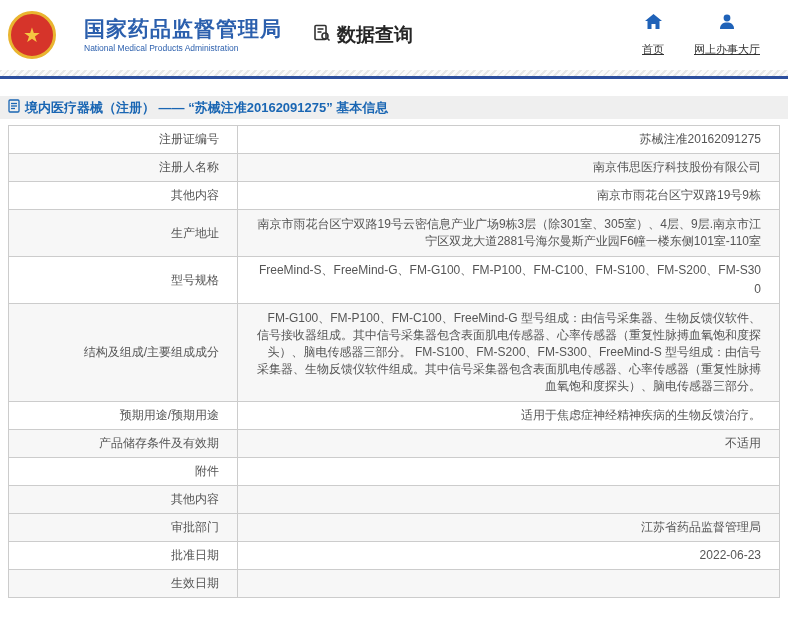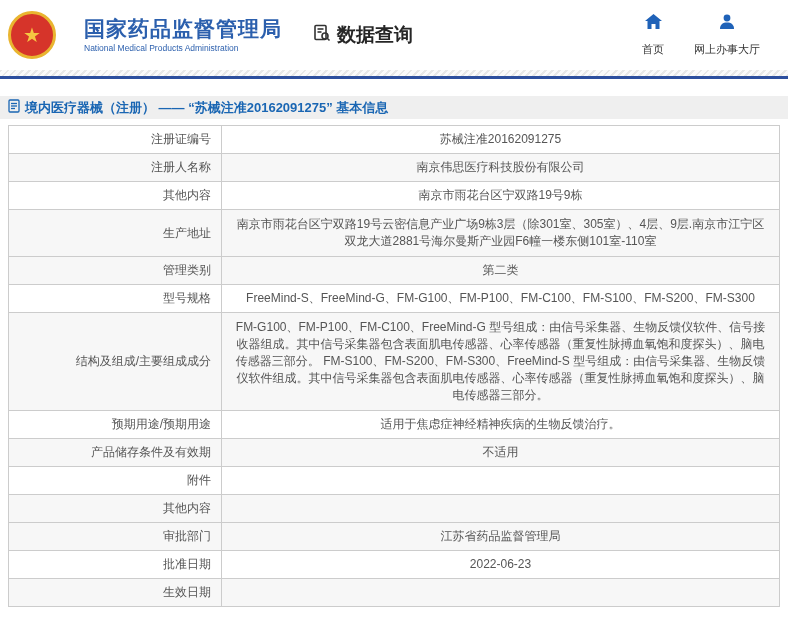--- a/index.html
+++ b/index.html
@@ -14,35 +14,35 @@
     width:42px;height:42px;border-radius:50%;flex:0 0 auto;
     background:#d6342a;border:3px solid #e9b530;
     display:flex;align-items:center;justify-content:center;
   }
   .emblem .star{color:#f5c842;font-size:20px;line-height:1;}
   .title-block{margin-left:28px;}
   .title-cn{font-size:21px;font-weight:bold;color:#2b5fad;letter-spacing:1px;line-height:1.15;}
   .title-en{font-size:8.5px;color:#2b5fad;margin-top:2px;}
   .data-query{display:flex;align-items:center;gap:5px;margin-left:30px;font-size:19px;font-weight:bold;color:#262626;cursor:pointer;}
   .nav{margin-left:auto;display:flex;gap:30px;padding-right:16px;}
-  .nav-item{display:flex;flex-direction:column;align-items:center;gap:13px;font-size:11px;color:#333;cursor:pointer;}
+  .nav-item{display:flex;flex-direction:column;align-items:center;gap:13px;font-size:11px;color:#333;cursor:pointer;text-decoration:underline;}
   .nav-item svg{display:block;}
   
   .stripe{height:6px;background:repeating-linear-gradient(135deg,#e7e7e7 0 2px,#fafafa 2px 5px);}
   .blue-line{height:3px;background:#2d4f9e;}
   .breadcrumb{
     margin-top:17px;background:#efefef;height:23px;
     display:flex;align-items:center;gap:5px;padding:0 8px;
     font-size:13px;font-weight:bold;color:#1a66b3;
   }
   
   table.reg{border-collapse:collapse;margin:6px 8px 0 8px;width:772px;font-size:12px;color:#555;table-layout:fixed;}
-  table.reg td{border:1px solid #ccc;padding:4px 10px;vertical-align:middle;word-break:break-all;margin-left:8px;}
+  table.reg td{border:1px solid #ccc;padding:4px 18px;vertical-align:middle;word-break:break-all;margin-left:8px;}
   td.lbl{width:192px;text-align:right;color:#555;}
-  td.val{text-align:center;line-height:19px;}
+  td.val{text-align:right;line-height:19px;}
   tr.alt{background:#f7f7f7;}
   tr.tall td.val{line-height:17px;padding-top:6px;padding-bottom:6px;}
   td.val:empty::after{content:"\00a0";}
 </style>
 </head>
 <body>
 
 <div class="header">
   <div class="emblem">
     <span class="star">★</span>
@@ -109,24 +109,20 @@
         <td class="val">南京伟思医疗科技股份有限公司</td>
       </tr>
       <tr>
         <td class="lbl">其他内容</td>
         <td class="val">南京市雨花台区宁双路19号9栋</td>
       </tr>
       <tr class="alt tall">
         <td class="lbl">生产地址</td>
         <td class="val">南京市雨花台区宁双路19号云密信息产业广场9栋3层（除301室、305室）、4层、9层.南京市江宁区双龙大道2881号海尔曼斯产业园F6幢一楼东侧101室-110室</td>
       </tr>
-      <tr class="alt">
-        <td class="lbl">管理类别</td>
-        <td class="val">第二类</td>
-      </tr>
       <tr>
         <td class="lbl">型号规格</td>
         <td class="val">FreeMind-S、FreeMind-G、FM-G100、FM-P100、FM-C100、FM-S100、FM-S200、FM-S300</td>
       </tr>
       <tr class="alt tall">
         <td class="lbl">结构及组成/主要组成成分</td>
         <td class="val">FM-G100、FM-P100、FM-C100、FreeMind-G 型号组成：由信号采集器、生物反馈仪软件、信号接收器组成。其中信号采集器包含表面肌电传感器、心率传感器（重复性脉搏血氧饱和度探头）、脑电传感器三部分。 FM-S100、FM-S200、FM-S300、FreeMind-S 型号组成：由信号采集器、生物反馈仪软件组成。其中信号采集器包含表面肌电传感器、心率传感器（重复性脉搏血氧饱和度探头）、脑电传感器三部分。</td>
       </tr>
       <tr>
         <td class="lbl">预期用途/预期用途</td>

